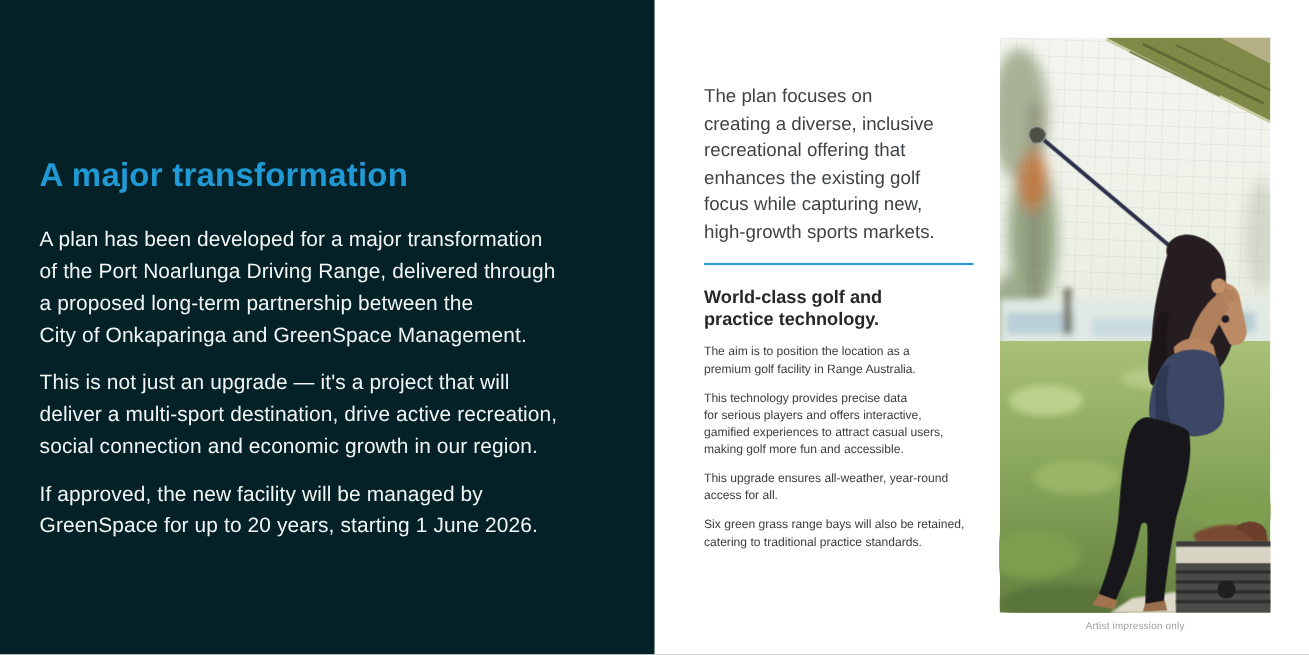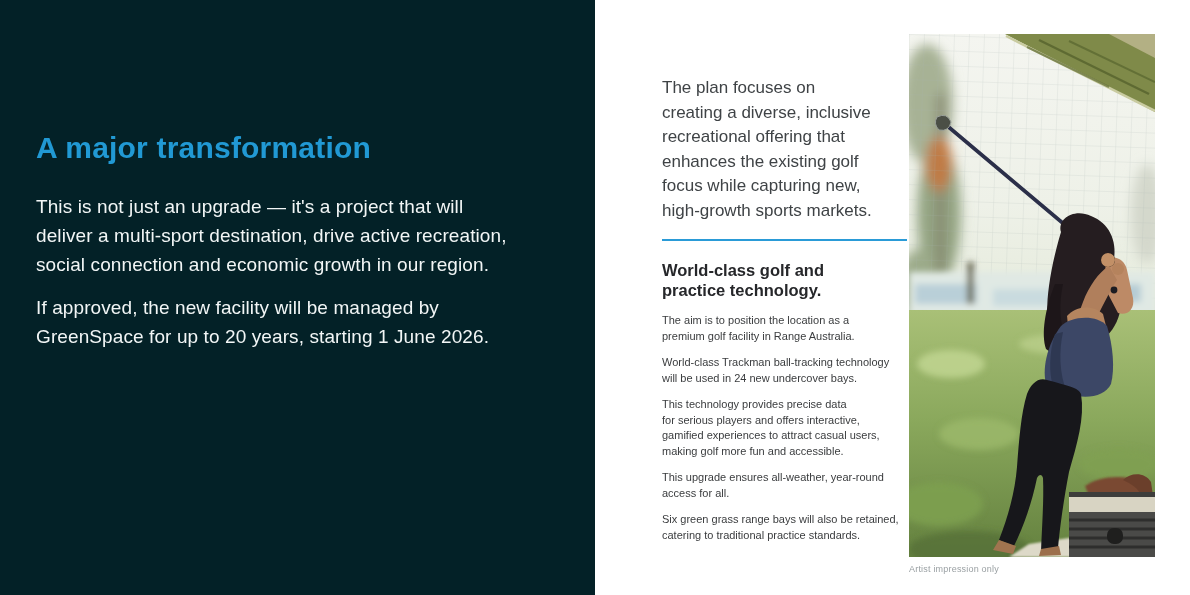--- a/index.html
+++ b/index.html
@@ -20,35 +20,35 @@
     width: 595px; height: 595px;
     background: #032127;
     color: #f2f6f6;
     padding: 131px 30px 0 36px;
   }
   .left-panel h1 {
     font-size: 30px;
     font-weight: 700;
     letter-spacing: .2px;
     color: #2199d4;
-    margin: 0 0 27px 0;
+    margin: 12px 0 27px 0;
   }
   .left-panel p {
     font-size: 19px;
     line-height: 29px;
     font-weight: 400;
     margin: 0 0 14px 0;
     white-space: pre-line;
     letter-spacing: .1px;
   }
 
   
   .content-col {
     position: absolute;
-    left: 662px; top: 76px;
+    left: 640px; top: 76px;
     width: 272px;
   }
   .lead-paragraph {
     width: 262px;
     font-size: 17px;
     line-height: 24.5px;
     color: #3f4346;
     margin: 0 0 16px 0;
     white-space: pre-line;
   }
@@ -79,55 +79,57 @@
     position: absolute;
     left: 909px; top: 34px;
     width: 246px; height: 523px;
     overflow: hidden;
   }
   .photo-figure svg { display: block; }
   .photo-caption {
     position: absolute;
     left: 909px; top: 564px;
     width: 246px;
-    text-align: left;
+    text-align: center;
     font-size: 9px;
     color: #9aa0a3;
     letter-spacing: .2px;
   }
 </style>
 </head>
 <body>
 
 <div class="page">
 
   <section class="left-panel">
     <h1>A major transformation</h1>
+    <p>A plan has been developed for a major transformation
+of the Port Noarlunga Driving Range, delivered through
+a proposed long-term partnership between the
+City of Onkaparinga and GreenSpace Management.</p>
     <p>This is not just an upgrade — it's a project that will
 deliver a multi-sport destination, drive active recreation,
 social connection and economic growth in our region.</p>
     <p>If approved, the new facility will be managed by
 GreenSpace for up to 20 years, starting 1 June 2026.</p>
   </section>
 
   <section class="content-col">
     <p class="lead-paragraph">The plan focuses on
 creating a diverse, inclusive
 recreational offering that
 enhances the existing golf
 focus while capturing new,
 high-growth sports markets.</p>
     <hr class="section-divider">
     <h2 class="section-heading">World-class golf and
 practice technology.</h2>
     <div class="body-copy">
       <p>The aim is to position the location as a
 premium golf facility in Range Australia.</p>
-      <p>World-class Trackman ball-tracking technology
-will be used in 24 new undercover bays.</p>
       <p>This technology provides precise data
 for serious players and offers interactive,
 gamified experiences to attract casual users,
 making golf more fun and accessible.</p>
       <p>This upgrade ensures all-weather, year-round
 access for all.</p>
       <p>Six green grass range bays will also be retained,
 catering to traditional practice standards.</p>
     </div>
   </section>

